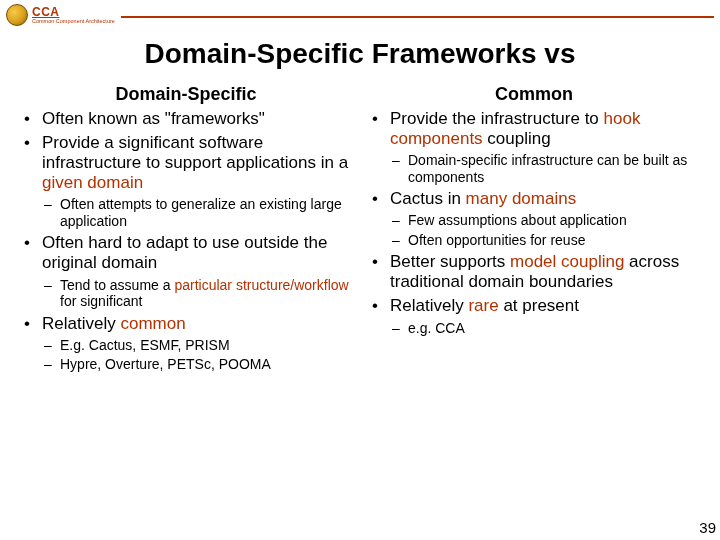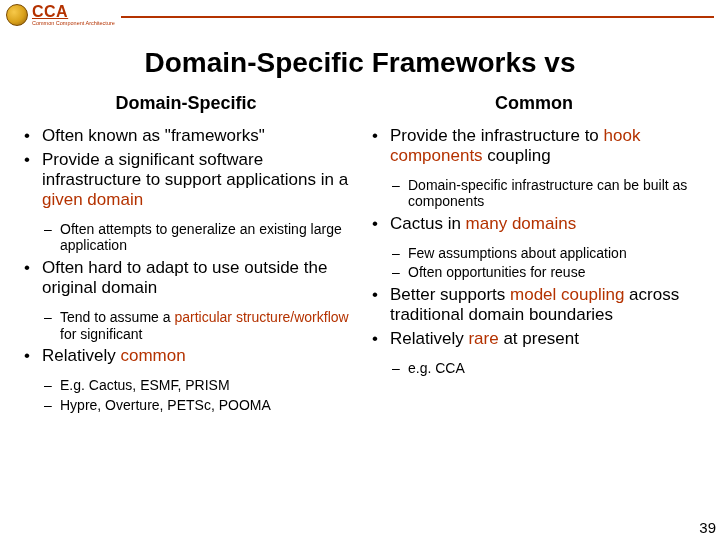--- a/index.html
+++ b/index.html
@@ -21,21 +21,21 @@
     border-radius: 50%;
     background: radial-gradient(circle at 35% 35%, #f7c94a 0%, #d9a11a 55%, #8a5a0a 100%);
     border: 1px solid #7a4a00;
     flex: 0 0 auto;
     margin-right: 4px;
   }
   .cca-block { display: flex; flex-direction: column; line-height: 1; }
   .cca {
     font-weight: bold;
     color: #b43200;
-    font-size: 16px;
+    font-size: 12px;
     letter-spacing: 0.5px;
     text-decoration: underline;
   }
   .cca-sub {
     font-size: 5.5px;
     color: #b43200;
     margin-top: 1px;
     white-space: nowrap;
   }
   .hr {
@@ -43,33 +43,33 @@
     height: 2px;
     background: #b43200;
     margin-left: 6px;
     margin-top: 4px;
   }
   .title {
     text-align: center;
     font-weight: bold;
     font-size: 28px;
     color: #000;
-    margin: 20px 30px 14px 30px;
+    margin: 12px 30px 14px 30px;
     line-height: 1.15;
   }
   .cols {
     display: flex;
     padding: 0 12px;
   }
   .col { width: 50%; padding: 0 8px; }
   .col-head {
     text-align: center;
     font-weight: bold;
     font-size: 18px;
-    margin-bottom: 12px;
+    margin-bottom: 4px;
   }
   ul.b1 {
     list-style: none;
     font-size: 17px;
     line-height: 1.18;
   }
   ul.b1 > li {
     position: relative;
     padding-left: 22px;
     margin-bottom: 4px;
@@ -78,21 +78,21 @@
     content: "•";
     position: absolute;
     left: 4px;
     top: 0;
     font-size: 17px;
   }
   ul.b2 {
     list-style: none;
     font-size: 14px;
     line-height: 1.18;
-    margin-top: 11px;
+    margin-top: 3px;
   }
   ul.b2 > li {
     position: relative;
     padding-left: 18px;
     margin-bottom: 3px;
   }
   ul.b2 > li::before {
     content: "–";
     position: absolute;
     left: 2px;

